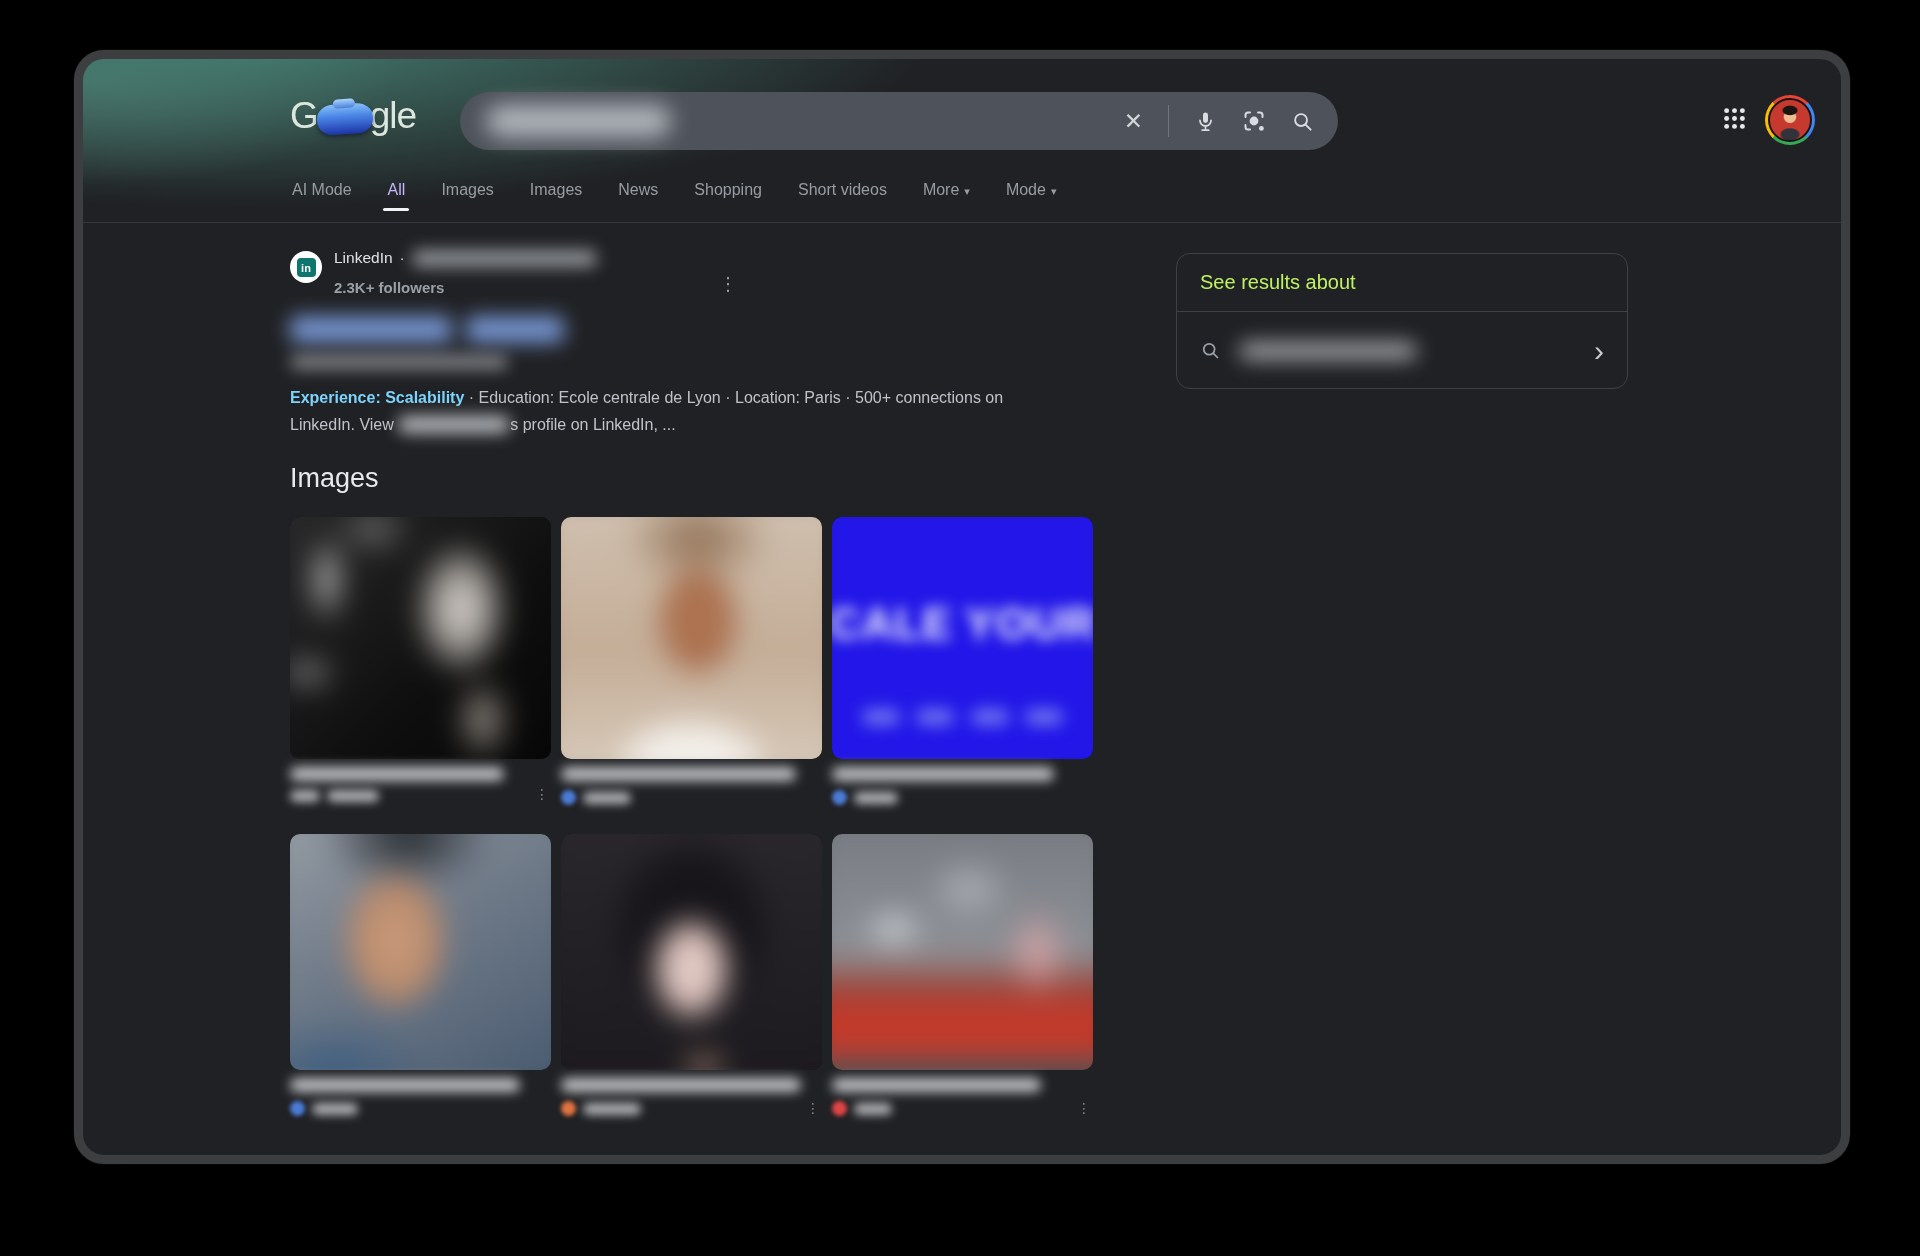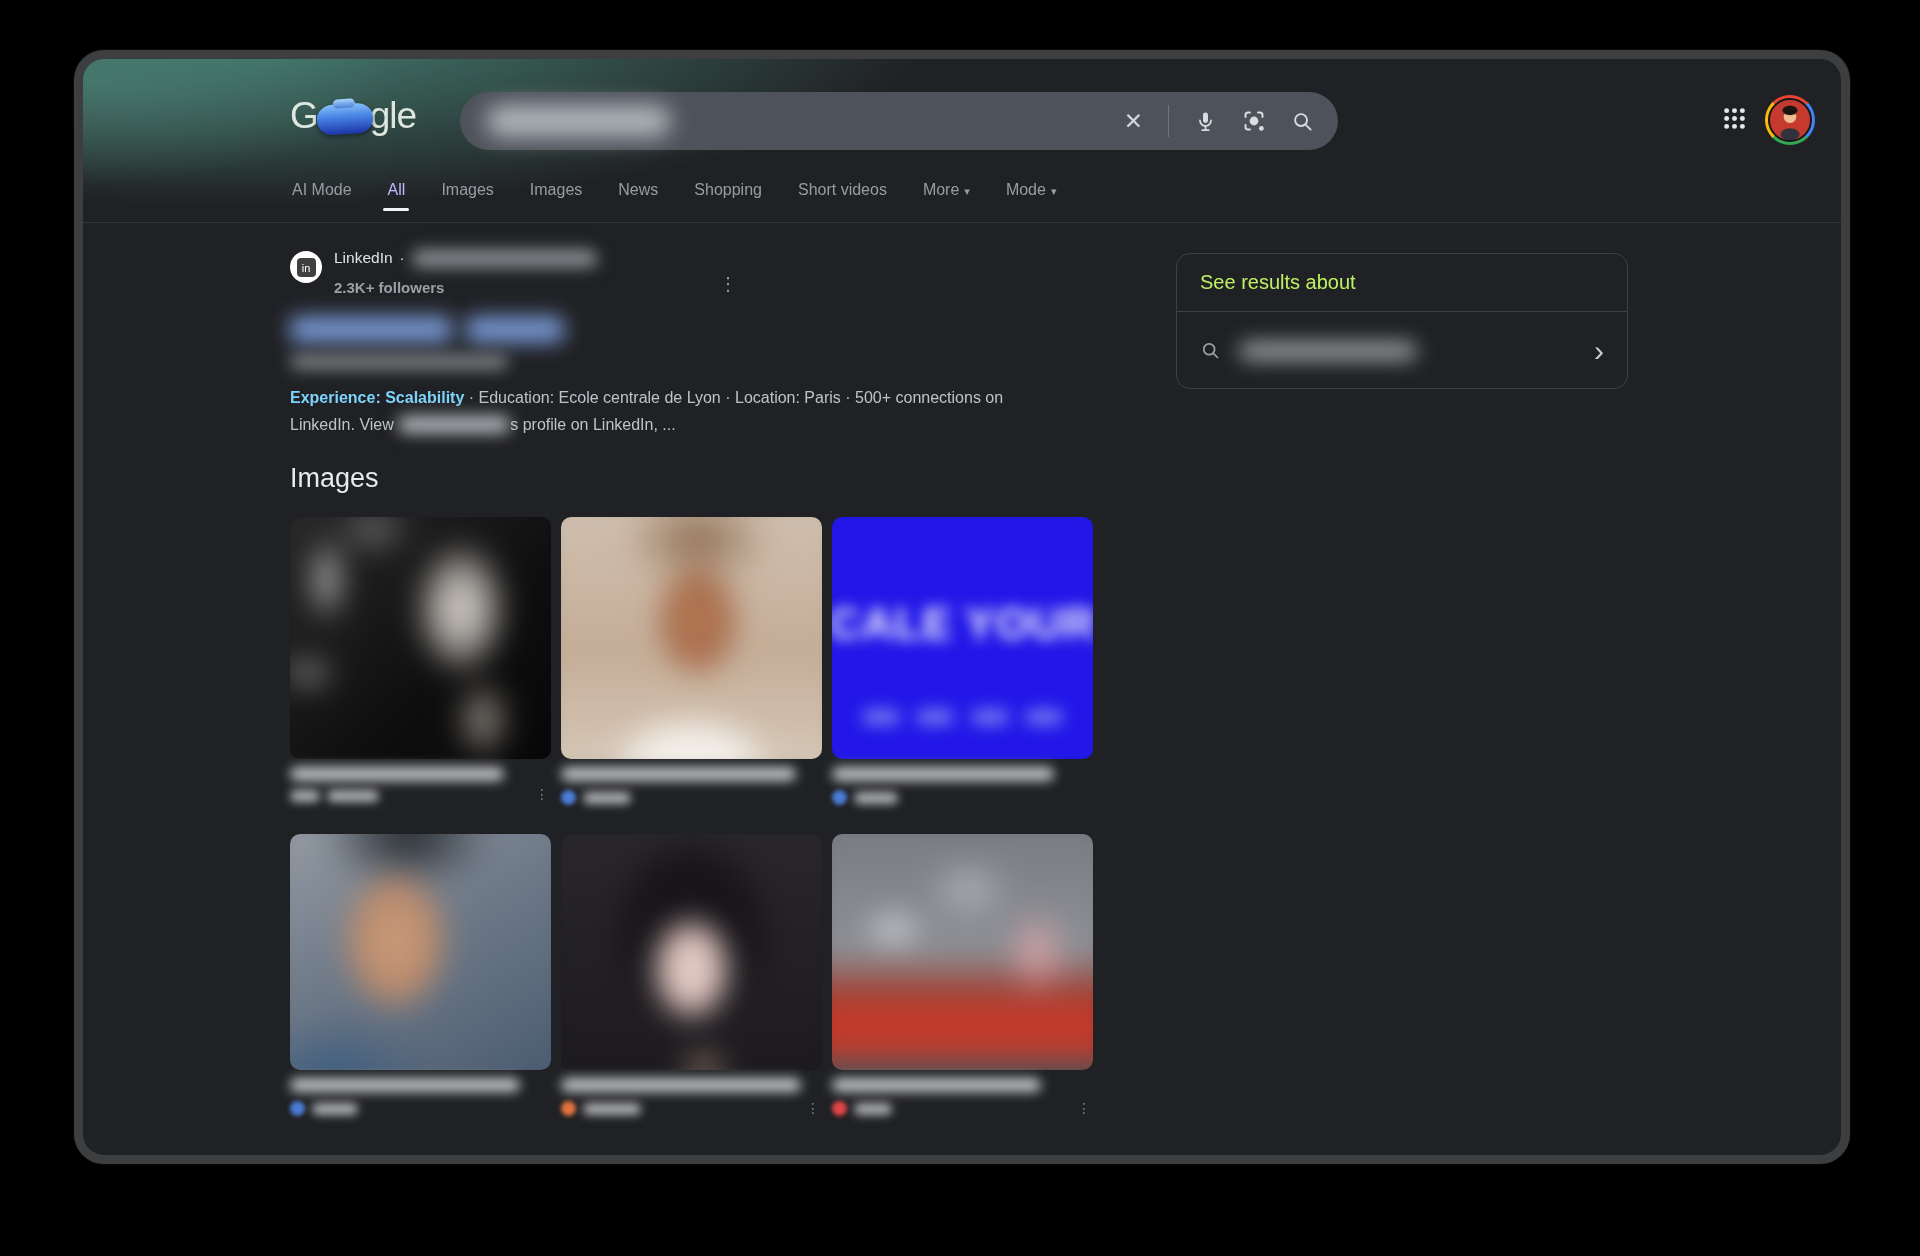--- a/index.html
+++ b/index.html
@@ -57,22 +57,22 @@
   .tab.active::after { content:""; position:absolute; left:50%; transform:translateX(-50%);
     bottom:2px; width:26px; height:3px; border-radius:2px; background:#f1f3f4; }
   .caret { font-size:11px; margin-left:5px; color:#989da3; }
   .tabs-divider { position:absolute; left:0; right:0; top:163px; height:1px; background:#35363a; }
 
   
   .result { position:absolute; left:207px; top:190px; width:790px; }
   .src-row { display:flex; gap:12px; cursor:pointer; position:relative; }
   .favicon { width:32px; height:32px; border-radius:50%; background:#fff; flex:0 0 auto;
     display:flex; align-items:center; justify-content:center; margin-top:2px; }
-  .li-sq { width:19px; height:19px; border-radius:4px; background:#404040; color:#fff;
-    font-size:11px; font-weight:400; display:flex; align-items:flex-end; justify-content:center;
+  .li-sq { width:19px; height:19px; border-radius:4px; background:#0f766e; color:#fff;
+    font-size:11px; font-weight:700; display:flex; align-items:flex-end; justify-content:center;
     line-height:1.4; }
   .src-txt .l1 { font-size:15.5px; color:#e0e2e6; display:flex; align-items:center; gap:7px; }
   .blur-chip { display:inline-block; border-radius:8px; background:#8f9297; filter:blur(8px); }
   .src-txt .l2 { font-size:15px; color:#9aa0a6; margin-top:12px;font-weight:bold; }
   .dots-v { position:absolute; left:429px; top:24px; color:#9aa0a6; font-size:18px; cursor:pointer; }
 
   .title-blur { margin-top:20px; display:flex; gap:14px; }
   .title-blur .b { height:27px; border-radius:7px; background:#7a9ad8; filter:blur(10px); opacity:.95; }
   .sub-blur { margin-top:12px; width:218px; height:14px; border-radius:7px; background:#96989c;
     filter:blur(8px); opacity:.85; }

